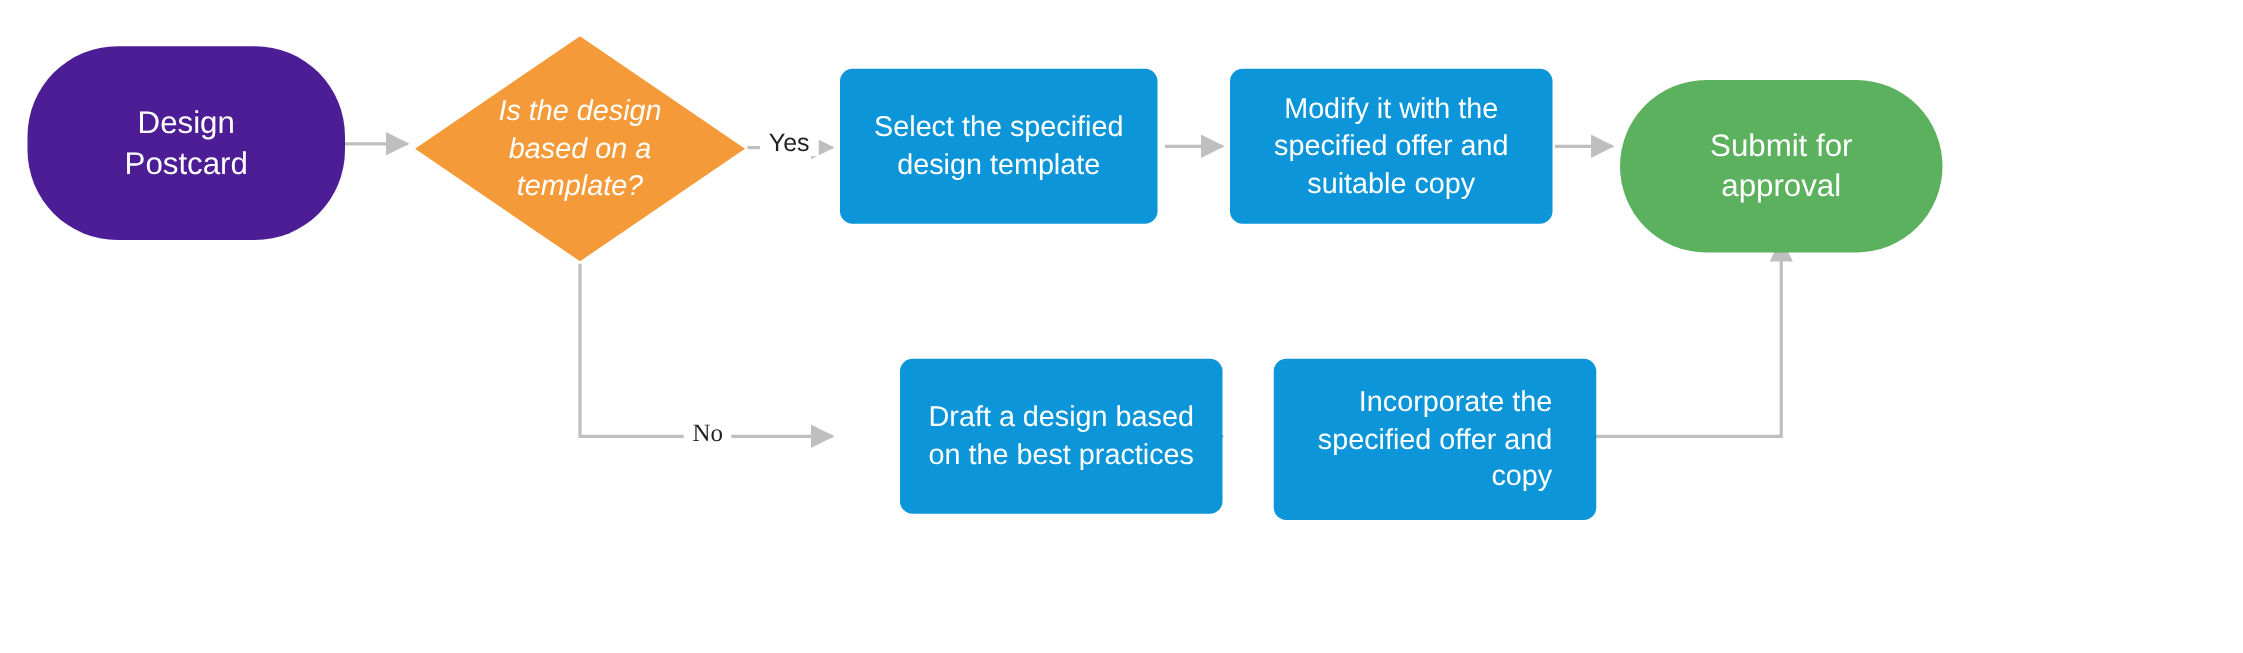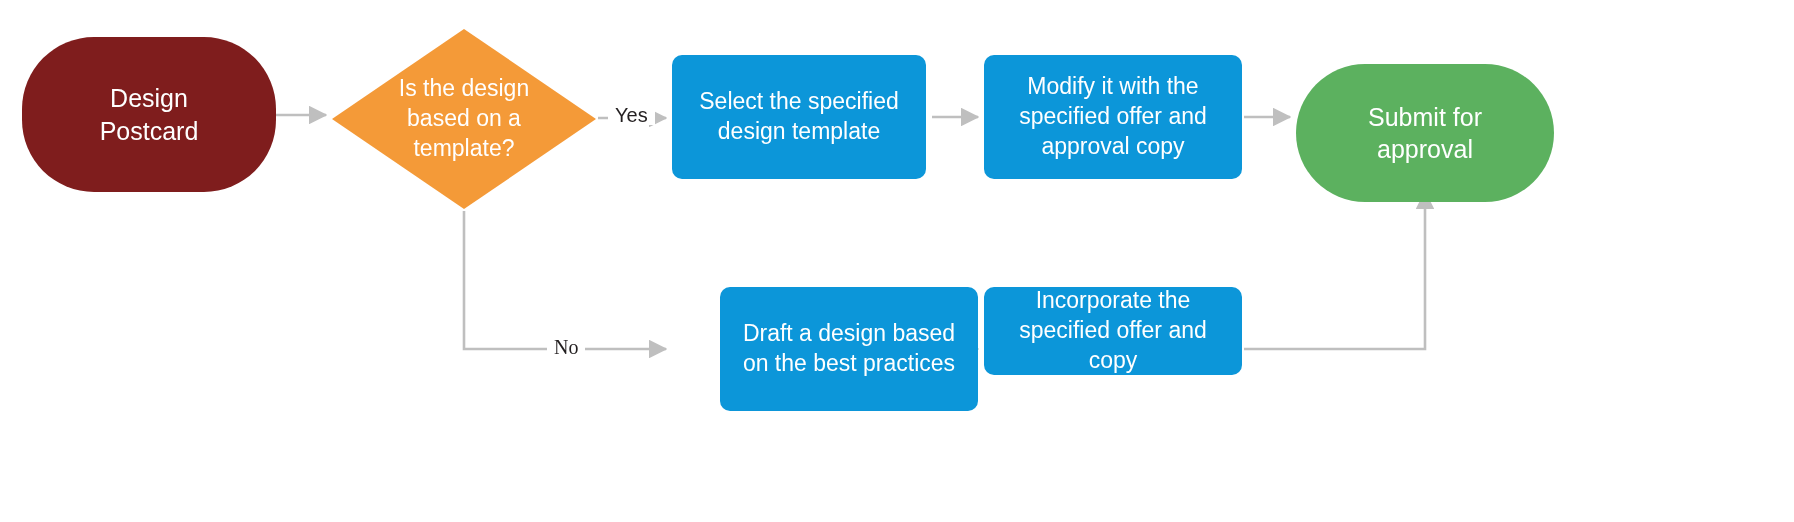--- a/index.html
+++ b/index.html
@@ -35,47 +35,48 @@
     line-height: 1.30;
     z-index: 2;
     white-space: pre-line;
   }
   
   #node-start {
     left: 22px;
     top: 37px;
     width: 254px;
     height: 155px;
-    background: #7f1d1d;
+    background: #4c1d95;
     border-radius: 72px;
     font-size: 25px;
   }
   
   #node-decision {
     left: 332px;
     top: 29px;
     width: 264px;
     height: 180px;
     background: #f49a38;
     font-size: 23px;
     clip-path: polygon(50% 0%, 100% 50%, 50% 100%, 0% 50%);
   }
   #node-decision .dlabel {
     width: 175px;
+    font-style: italic;
   }
   
   .proc {
     background: #0c96d9;
     border-radius: 10px;
     font-size: 23px;
   }
   #node-select      { left: 672px;  top: 55px;  width: 254px; height: 124px; }
   #node-modify      { left: 984px;  top: 55px;  width: 258px; height: 124px; }
   #node-draft       { left: 672px;  top: 287px; width: 258px; height: 124px; margin-left: 48px; }
-  #node-incorporate { left: 984px;  top: 287px; width: 258px; height: 88px; }
+  #node-incorporate { left: 1019px;  top: 287px; width: 258px; height: 129px; text-align: right; }
   
   #node-end {
     left: 1296px;
     top: 48px;
     width: 258px;
     height: 138px;
     background: #5cb15f;
     border-radius: 69px;
     font-size: 25px;
     margin-top: 16px;
@@ -124,21 +125,21 @@
 
   <div class="node" id="node-decision">
     <span class="dlabel">Is the design based on a template?</span>
   </div>
 
   <div class="node proc" id="node-select">Select the specified
 design template</div>
 
   <div class="node proc" id="node-modify">Modify it with the
 specified offer and
-approval copy</div>
+suitable copy</div>
 
   <div class="node proc" id="node-draft">Draft a design based
 on the best practices</div>
 
   <div class="node proc" id="node-incorporate">Incorporate the
 specified offer and
 copy</div>
 
   <div class="node" id="node-end">Submit for
 approval</div>

